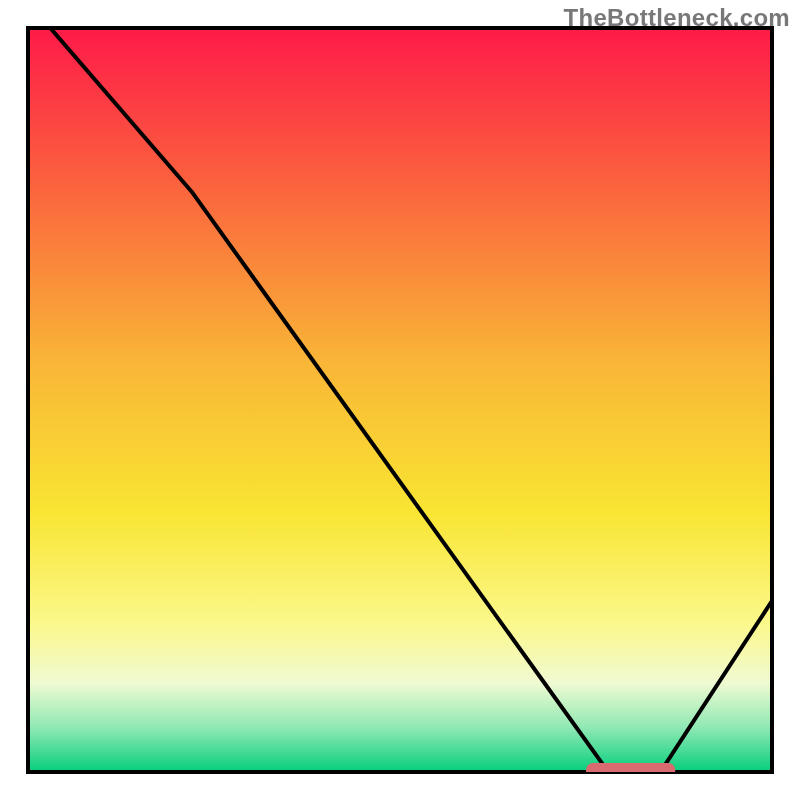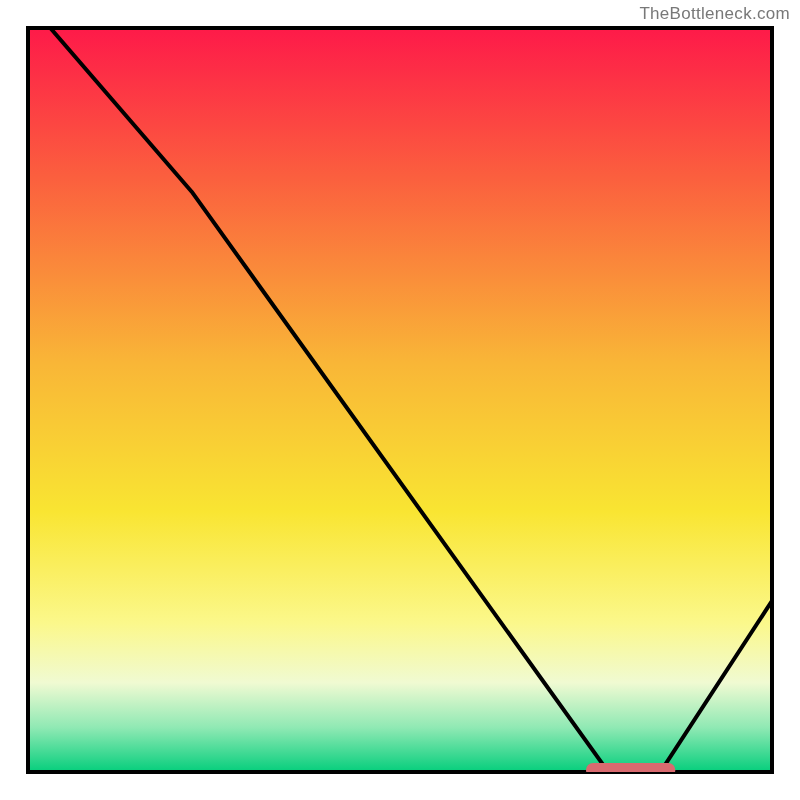--- a/index.html
+++ b/index.html
@@ -13,22 +13,22 @@
   }
   .container {
     position: relative;
     width: 800px;
     height: 800px;
   }
   .attribution {
     position: absolute;
     top: 4px;
     right: 10px;
-    font-size: 17px;
-    font-weight: normal;
+    font-size: 24px;
+    font-weight: bold;
     color: #787878;
     letter-spacing: 0.3px;
     z-index: 20;
   }
   svg.chart {
     position: absolute;
     top: 0;
     left: 0;
     width: 800px;
     height: 800px;

